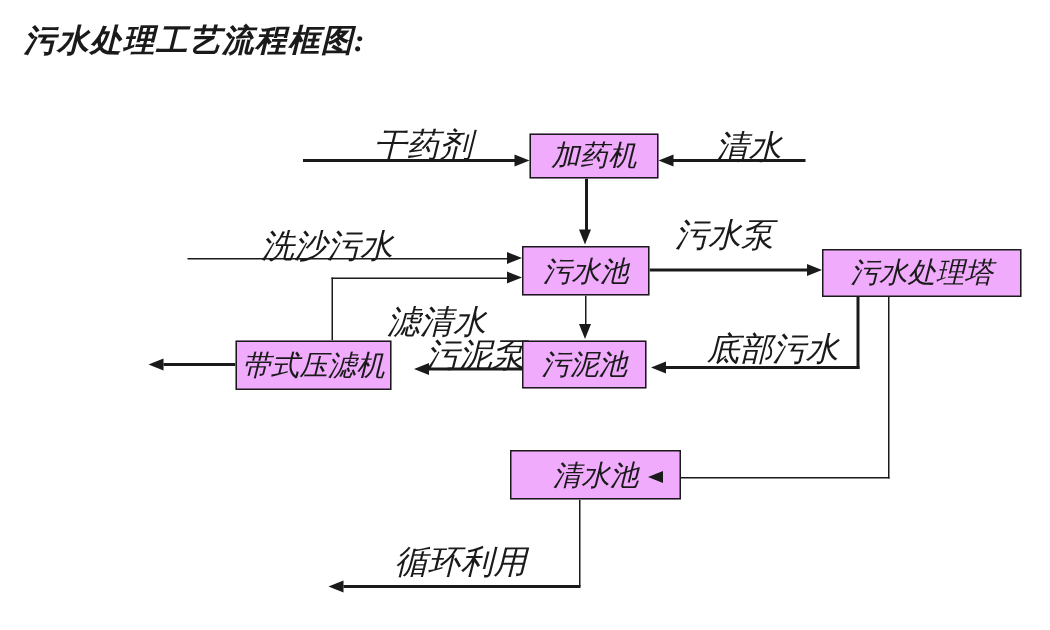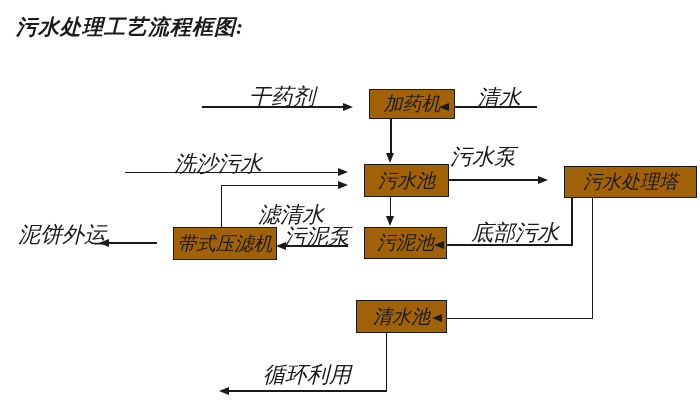--- a/index.html
+++ b/index.html
@@ -7,23 +7,23 @@
     position:relative;width:700px;height:420px;background:#ffffff;
     font-family:"Liberation Serif","DejaVu Serif",serif;
     color:#1a1a1a;overflow:hidden;font-style:italic;
   }
   .title{
     position:absolute;left:16px;top:13px;margin:0;
     font-size:21px;font-weight:bold;letter-spacing:1px;white-space:nowrap;
   }
   .node{
     position:absolute;box-sizing:border-box;
-    border:1.5px solid #1a1a1a;background:#a16207;
+    border:1.5px solid #1a1a1a;background:#f0abfc;
     display:flex;align-items:center;justify-content:center;
-    font-size:19px;white-space:nowrap;z-index:2;margin-left:16px;
+    font-size:19px;white-space:nowrap;z-index:2;
   }
   .lbl{
     position:absolute;font-size:22px;line-height:1;white-space:nowrap;z-index:3;
   }
   .hl{position:absolute;height:1.5px;background:#1a1a1a;z-index:1;}
   .vl{position:absolute;width:1.5px;background:#1a1a1a;z-index:1;}
   .ar,.al,.ad{position:absolute;width:0;height:0;z-index:2;}
   .ar{border-top:4.5px solid transparent;border-bottom:4.5px solid transparent;border-left:10px solid #1a1a1a;}
   .al{border-top:4.5px solid transparent;border-bottom:4.5px solid transparent;border-right:10px solid #1a1a1a;}
   .ad{border-left:4.5px solid transparent;border-right:4.5px solid transparent;border-top:10px solid #1a1a1a;}
@@ -33,30 +33,29 @@
 
 <div id="stage">
 
   <h1 class="title">污水处理工艺流程框图:</h1>
 
   <div class="node" style="left:353px;top:89px;width:86px;height:30px">加药机</div>
   <div class="node" style="left:348px;top:164px;width:85px;height:33px">污水池</div>
   <div class="node" style="left:548px;top:166px;width:133px;height:32px">污水处理塔</div>
   <div class="node" style="left:348px;top:227px;width:83px;height:32px">污泥池</div>
   <div class="node" style="left:157px;top:227px;width:104px;height:33px">带式压滤机</div>
-  <div class="node" style="left:340px;top:300px;width:91px;height:33px">清水池</div>
+  <div class="node" style="left:340px;top:300px;width:114px;height:33px">清水池</div>
 
   <span class="lbl" style="left:249px;top:86px">干药剂</span>
   <span class="lbl" style="left:477px;top:87px">清水</span>
   <span class="lbl" style="left:174px;top:153px">洗沙污水</span>
   <span class="lbl" style="left:258px;top:204px">滤清水</span>
   <span class="lbl" style="left:450px;top:146px">污水泵</span>
   <span class="lbl" style="left:284px;top:226px">污泥泵</span>
   <span class="lbl" style="left:471px;top:222px">底部污水</span>
-  <span class="lbl" style="left:18px;top:224px">泥饼外运</span>
   <span class="lbl" style="left:263px;top:364px">循环利用</span>
 
   <div class="hl" style="left:202px;top:106px;width:142px"></div>
   <div class="ar" style="left:343px;top:102.5px"></div>
 
   <div class="hl" style="left:448px;top:106px;width:89px"></div>
   <div class="al" style="left:439px;top:102.5px"></div>
 
   <div class="vl" style="left:390px;top:119px;height:36px"></div>
   <div class="ad" style="left:386px;top:153px"></div>

